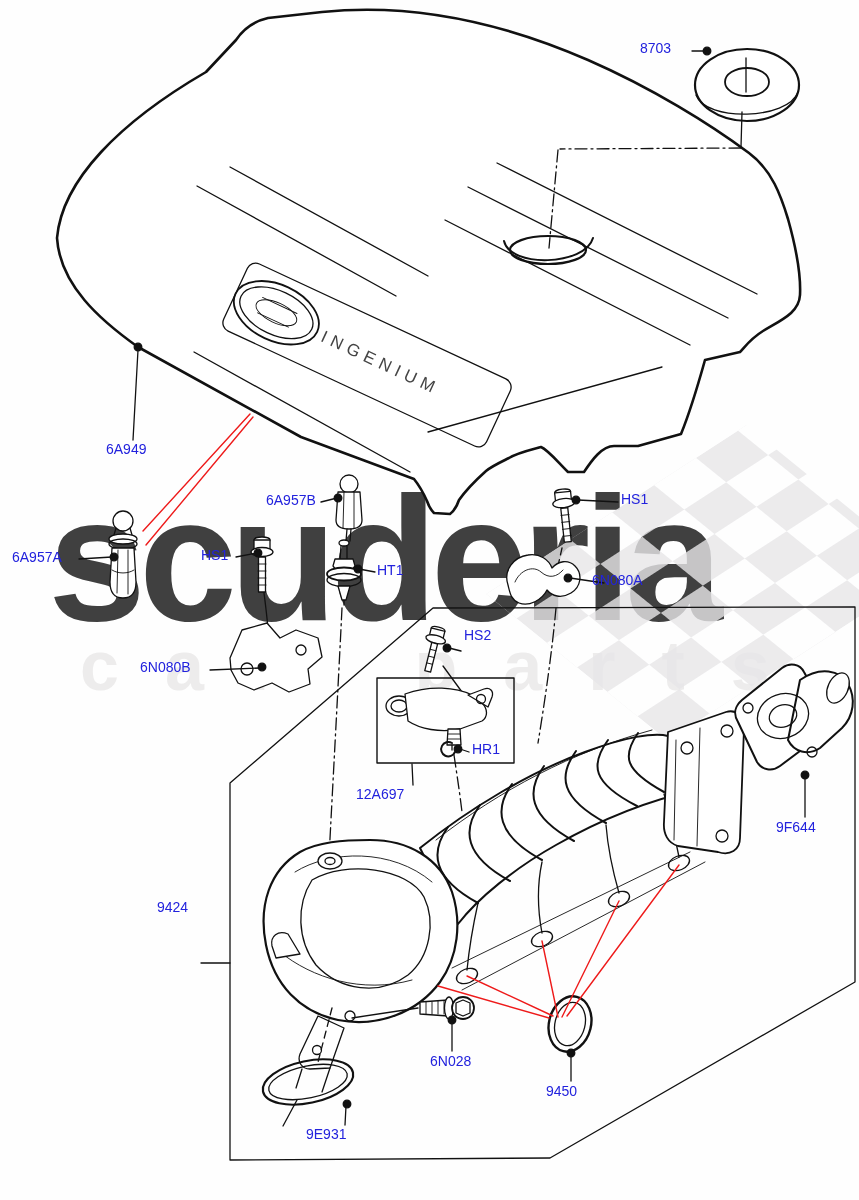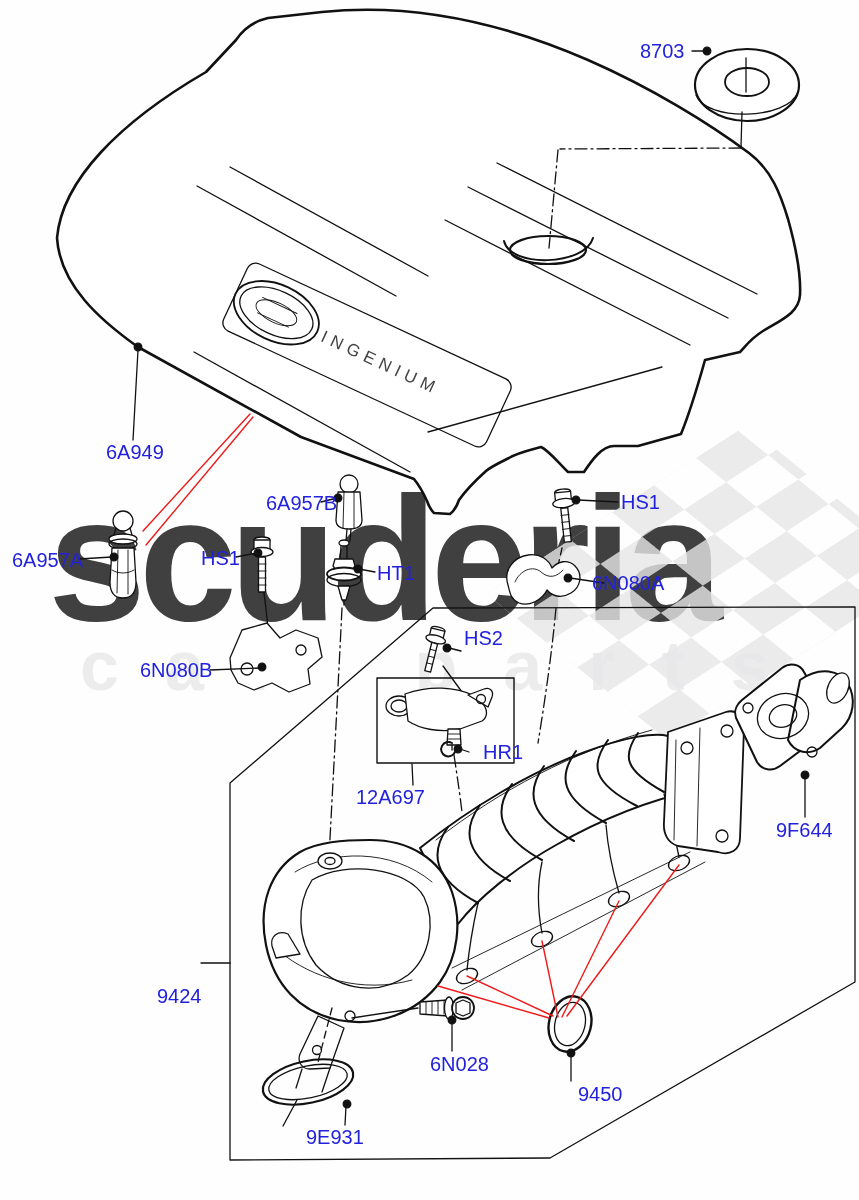--- a/index.html
+++ b/index.html
@@ -8,21 +8,21 @@
   
   .wm-brand{position:absolute;left:48px;top:458px;font-size:176px;font-weight:bold;
             letter-spacing:-7px;color:#404040;z-index:1;white-space:nowrap;}
   .wm-sub{position:absolute;left:80px;top:626px;font-size:70px;font-weight:bold;
           letter-spacing:46px;word-spacing:26px;color:#edecec;z-index:1;white-space:nowrap;}
   .wm-checker{position:absolute;left:552px;top:472px;width:310px;height:222px;z-index:1;
           background-image:repeating-conic-gradient(#e7e6e8 0 25%, transparent 0 50%);
           background-size:100px 74px;opacity:.8;
           transform:rotate(-33deg) skewX(18deg);}
   svg.diagram{position:absolute;left:0;top:0;z-index:2;}
-  .plabel{position:absolute;z-index:3;font-size:20px;color:#2222dd;white-space:nowrap;}
+  .plabel{position:absolute;z-index:3;font-size:14px;color:#2222dd;white-space:nowrap;}
 </style>
 </head>
 <body>
 
 <div id="stage">
 
   <div class="wm-brand">scuderia</div>
   <div class="wm-sub">car parts</div>
   <div class="wm-checker"></div>
 
@@ -293,20 +293,20 @@
   <div class="plabel" style="left:640px;top:40px">8703</div>
   <div class="plabel" style="left:106px;top:441px">6A949</div>
   <div class="plabel" style="left:12px;top:549px">6A957A</div>
   <div class="plabel" style="left:266px;top:492px">6A957B</div>
   <div class="plabel" style="left:201px;top:547px">HS1</div>
   <div class="plabel" style="left:377px;top:562px">HT1</div>
   <div class="plabel" style="left:621px;top:491px">HS1</div>
   <div class="plabel" style="left:592px;top:572px">6N080A</div>
   <div class="plabel" style="left:140px;top:659px">6N080B</div>
   <div class="plabel" style="left:464px;top:627px">HS2</div>
-  <div class="plabel" style="left:483px;top:741px">HR1</div>
+  <div class="plabel" style="left:472px;top:741px">HR1</div>
   <div class="plabel" style="left:356px;top:786px">12A697</div>
   <div class="plabel" style="left:776px;top:819px">9F644</div>
-  <div class="plabel" style="left:157px;top:985px">9424</div>
+  <div class="plabel" style="left:157px;top:899px">9424</div>
   <div class="plabel" style="left:430px;top:1053px">6N028</div>
-  <div class="plabel" style="left:578px;top:1083px">9450</div>
+  <div class="plabel" style="left:546px;top:1083px">9450</div>
   <div class="plabel" style="left:306px;top:1126px">9E931</div>
 </div>
 
 </body></html>

